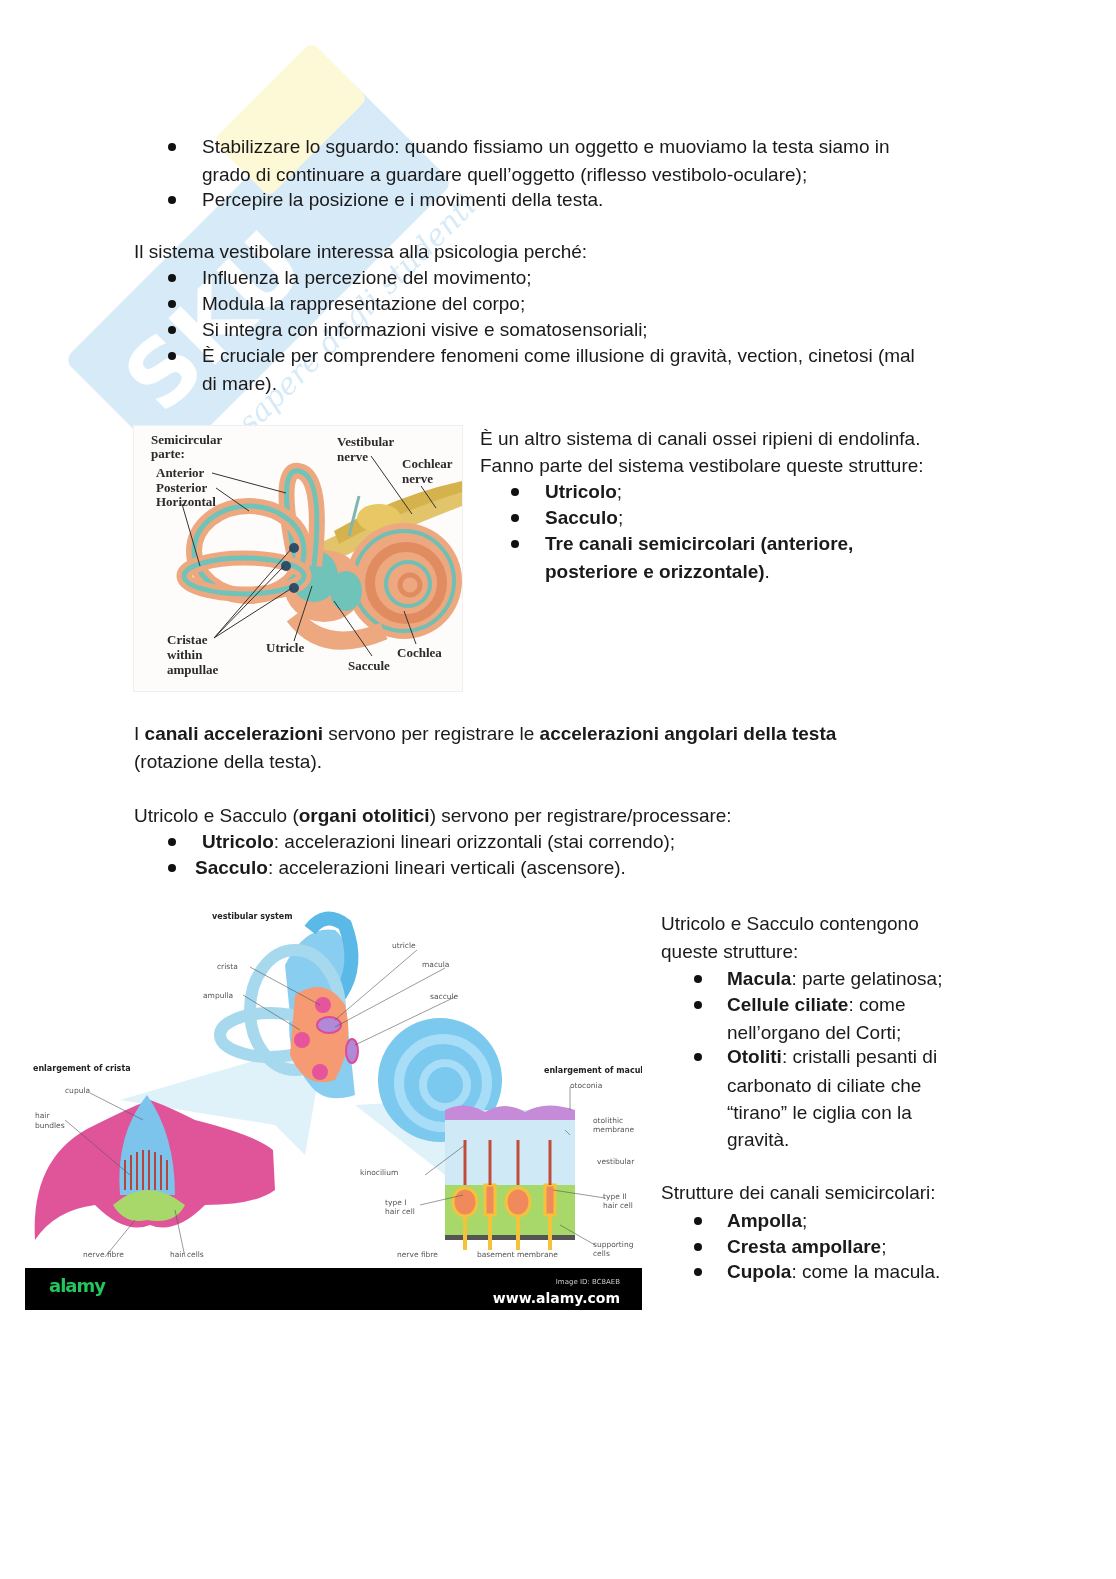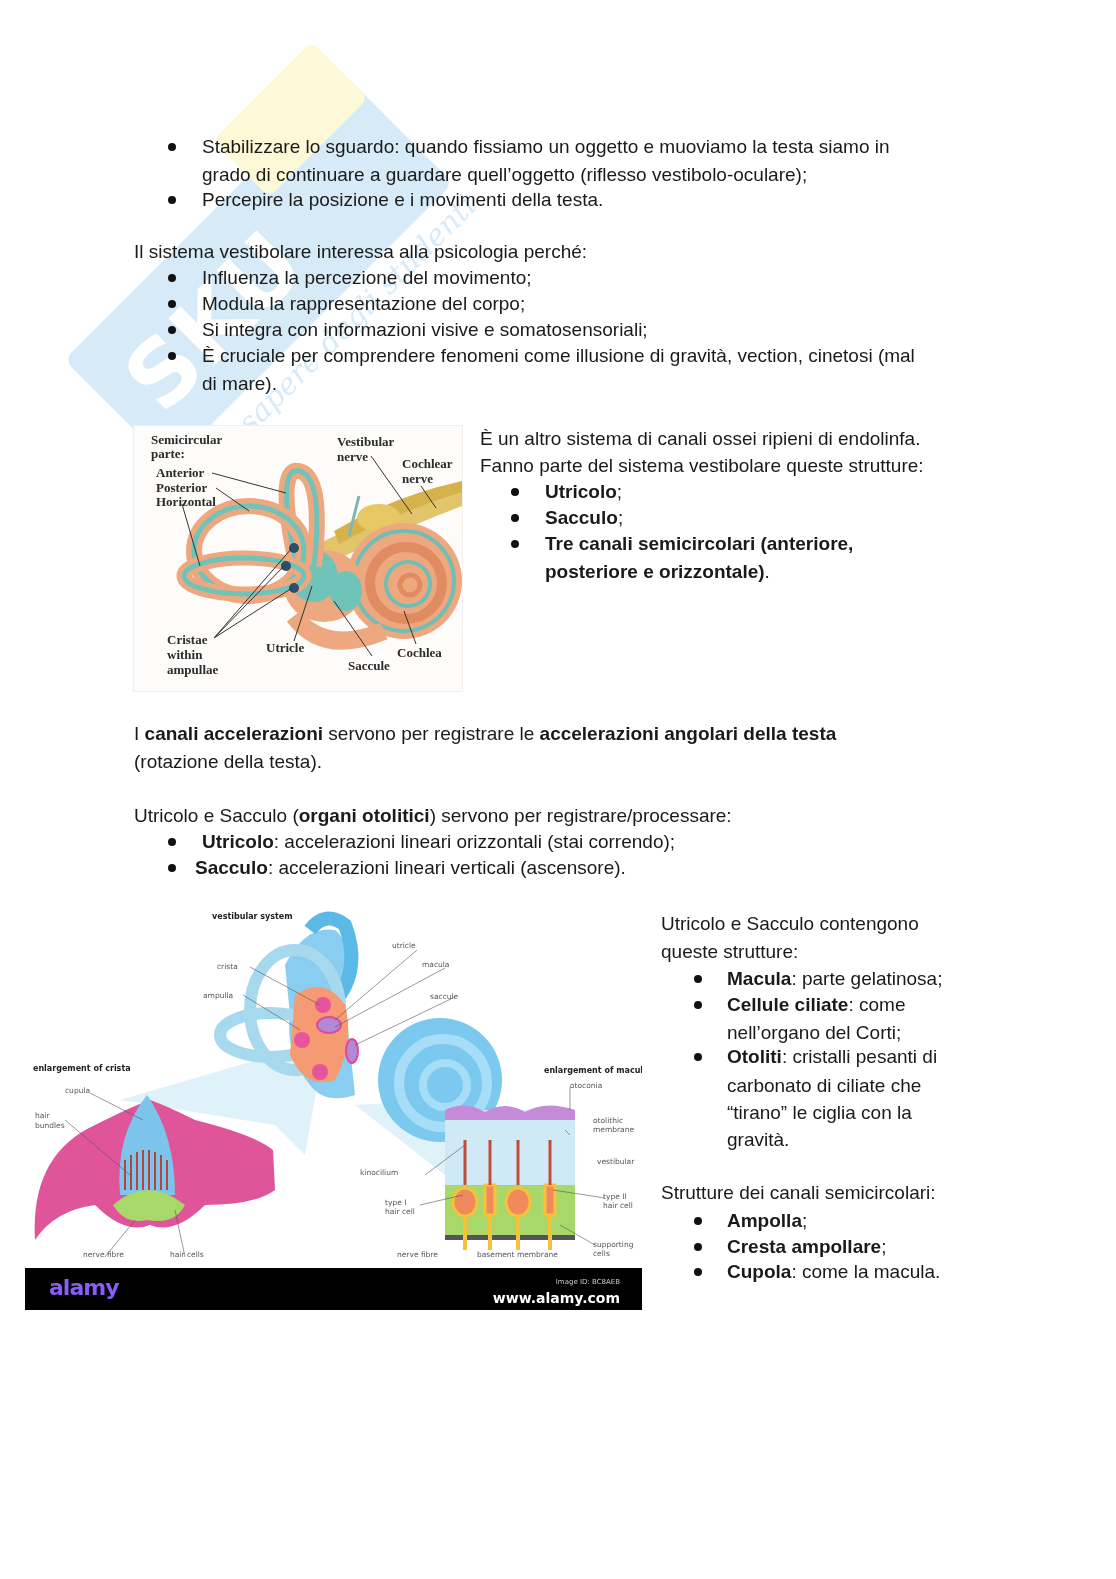--- a/index.html
+++ b/index.html
@@ -12,22 +12,22 @@
   .watermark { position: absolute; left: 20px; top: 40px; width: 470px; height: 470px; pointer-events: none; }
   .fig1 { position: absolute; left: 133px; top: 425px; width: 328px; height: 265px; background: #fdfcfa;
           border: 1px solid #efefef; overflow: hidden; }
   .fig2 { position: absolute; left: 25px; top: 905px; width: 617px; height: 405px; background: #ffffff; overflow: hidden; }
   .fig1 .lbl { position: absolute; font-family: "Liberation Serif", serif; font-weight: bold; font-size: 13px;
                line-height: 14px; color: #2b2b2b; white-space: nowrap; }
   .fig2 .lbl { position: absolute; font-family: "DejaVu Sans", sans-serif; font-size: 7.5px; color: #555;
                white-space: nowrap; line-height: 9px; }
   .fig2 .lbl.h { font-weight: bold; color: #222; font-size: 8px; }
   .alamy-bar { position: absolute; left: 0; bottom: 0; width: 617px; height: 42px; background: #000; }
-  .alamy-logo { position: absolute; left: 24px; top: 7px; color: #8b5cf6; font-family: "DejaVu Sans", sans-serif;
-                font-weight: bold; font-size: 22px; letter-spacing: -1px; }
+  .alamy-logo { position: absolute; left: 24px; top: 7px; color: #22c55e; font-family: "DejaVu Sans", sans-serif;
+                font-weight: bold; font-size: 18px; letter-spacing: -1px; }
   .alamy-id { position: absolute; right: 22px; top: 10px; color: #ccc; font-size: 7px;
               font-family: "DejaVu Sans", sans-serif; text-align: left; }
   .alamy-url { position: absolute; right: 22px; top: 22px; color: #fff; font-size: 14px; font-weight: bold;
                font-family: "DejaVu Sans", sans-serif; }
 </style>
 </head>
 <body>
 
 <svg class="watermark" viewBox="0 0 470 470">
   <g transform="rotate(-45 235 235)" opacity="0.22">

